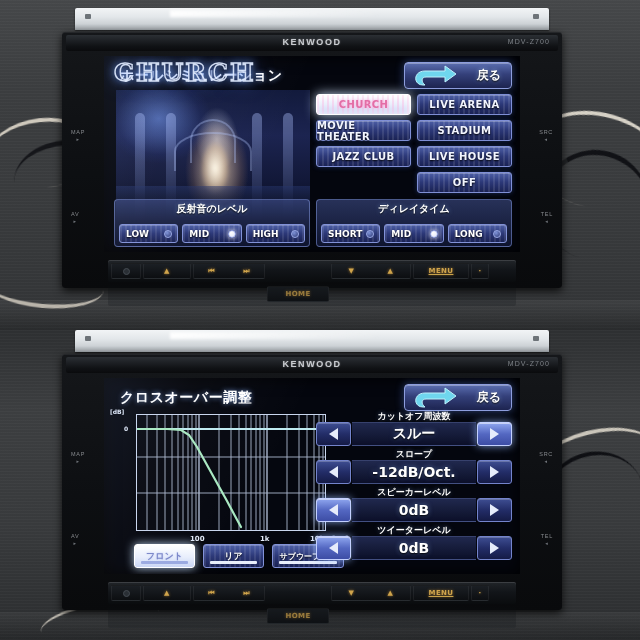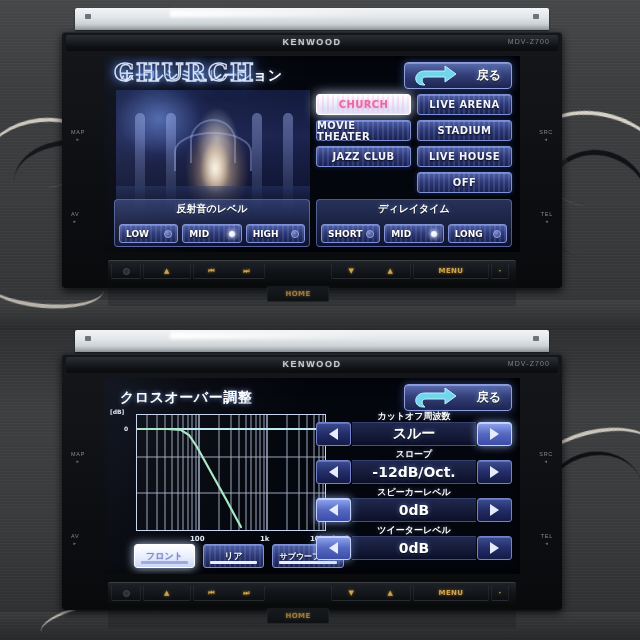--- a/index.html
+++ b/index.html
@@ -307,21 +307,21 @@
     height:16px; border-radius:2px; display:flex; align-items:center; justify-content:center;
     background:linear-gradient(180deg,#1b1f24,#0c0e11);
     border:1px solid rgba(255,255,255,.06);
     color:#c9a24a; font-size:6px; letter-spacing:.4px; font-weight:700;
   }
   .pbtn-hw.w-pwr { width:30px; }
   .pbtn-hw.w-eject { width:48px; }
   .pbtn-hw.w-trk { width:72px; justify-content:space-around; }
   .pbtn-hw.w-home { width:62px;margin-top:46px; }
   .pbtn-hw.w-vol { width:80px; justify-content:space-around; }
-  .pbtn-hw.w-menu { width:76px; }
+  .pbtn-hw.w-menu { width:56px;text-decoration:underline; }
   .pbtn-hw.w-rst { width:18px; }
   .pwr-dot { width:7px; height:7px; border-radius:50%; background:#2a2f35; border:1px solid #454b52; }
   .ic { color:#cfa44c; font-size:7px; text-shadow:0 0 3px rgba(220,160,60,.7); }
 
   .refl {
     position:absolute; left:46px; top:252px; width:408px; height:22px;
     opacity:.28; transform:scaleY(-1); filter:blur(.6px);
     background:linear-gradient(180deg,#1a1e22,#0a0c0e);
     display:flex; align-items:center; gap:2px; padding:0 3px; border-radius:2px;
   }

